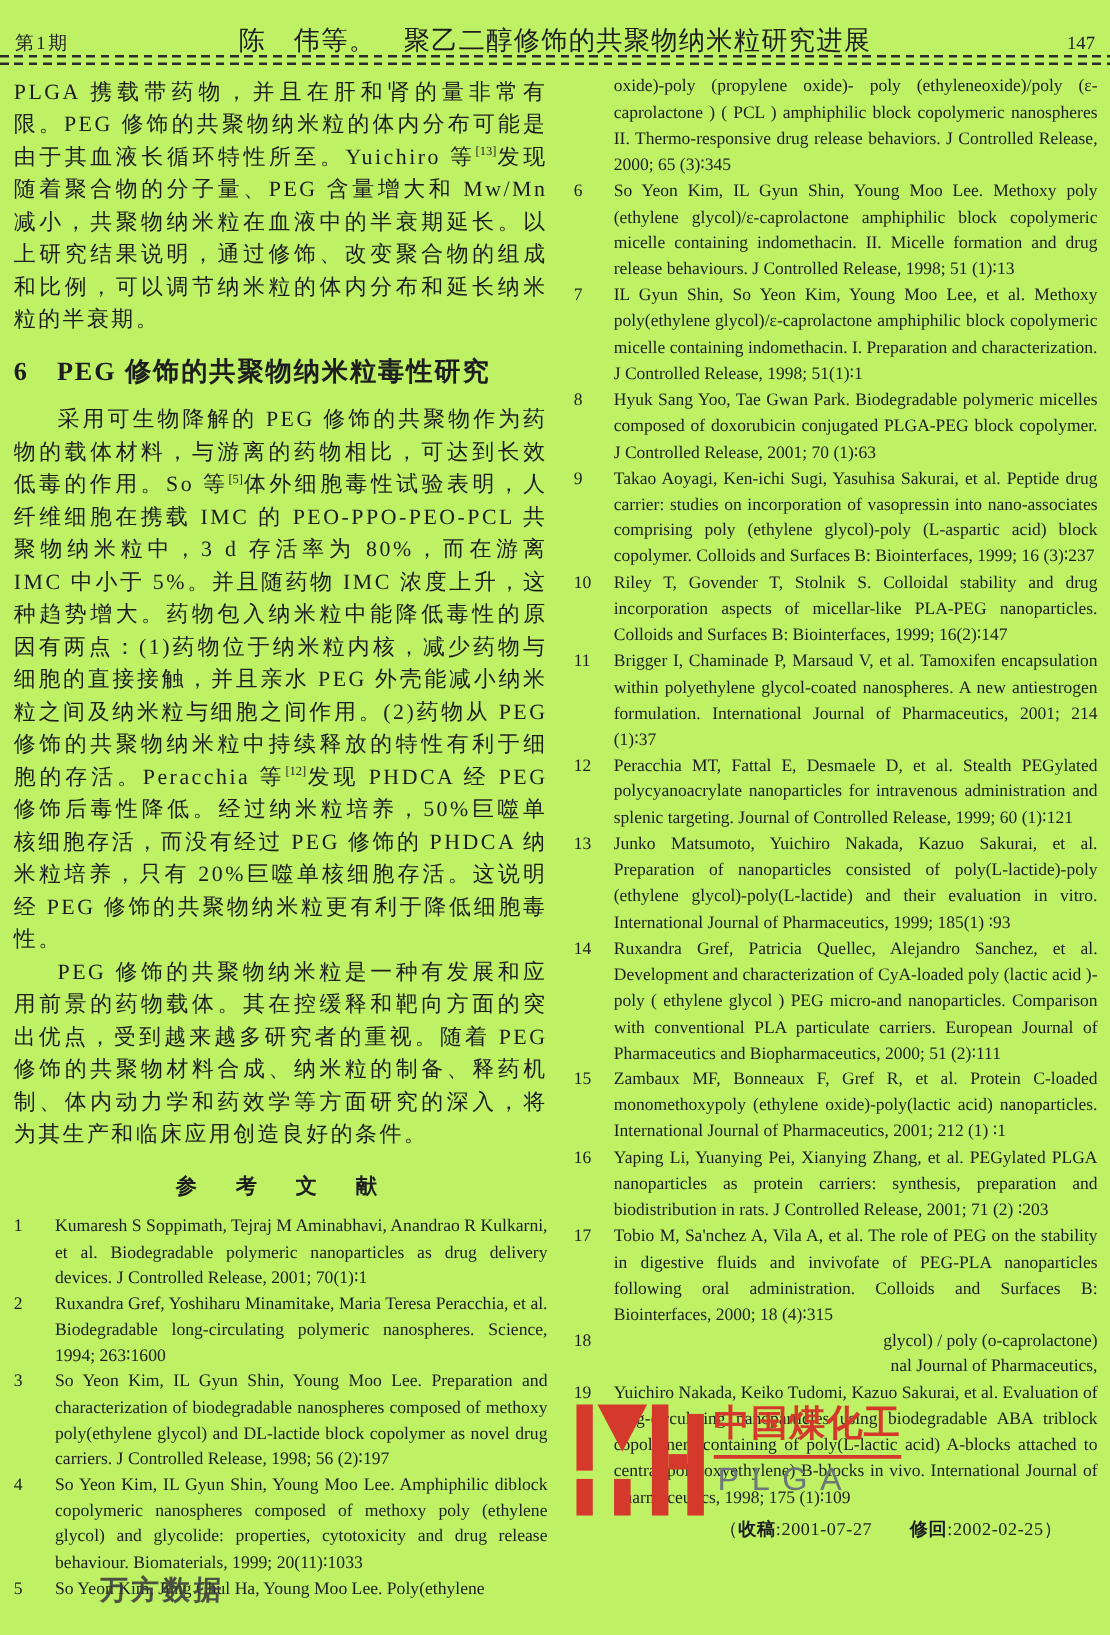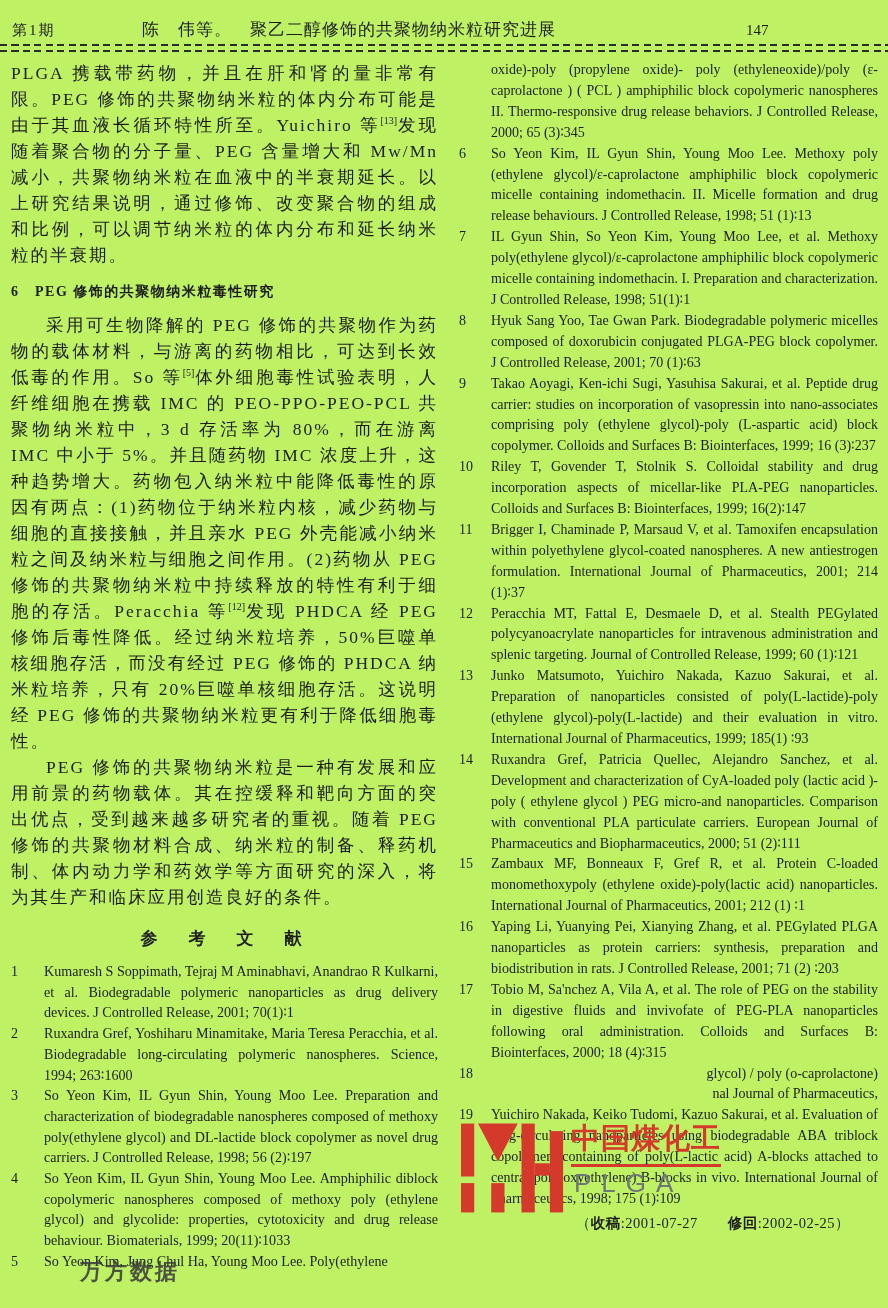--- a/index.html
+++ b/index.html
@@ -7,43 +7,43 @@
     position:relative;width:888px;height:1308px;margin:0 auto;
     background:#bef264;color:#1d1d1d;overflow:hidden;
     font-family:"Liberation Serif","DejaVu Serif",serif;
   }
   
   .header-row{
     position:absolute;top:18px;left:12px;right:12px;
     display:flex;align-items:baseline;font-size:15px;
   }
   .issue{width:130px;letter-spacing:2px;}
-  .running-title{flex:1;font-size:17px;letter-spacing:1px;font-family:Liberation Serif, serif;}
-  .page-number{width:130px;text-align:left;font-size:15px;}
+  .running-title{flex:1;text-align:center;font-size:21px;letter-spacing:1px;font-family:Liberation Serif, serif;}
+  .page-number{width:130px;text-align:right;font-size:15px;}
   .rule{
     position:absolute;left:0;width:888px;height:2.2px;
     background:repeating-linear-gradient(90deg,#2b2b2b 0 7px,transparent 7px 11.5px);
   }
   .rule.r1{top:44px;}
   .rule.r2{top:50px;}
 
   
   .col{position:absolute;top:60px;}
   .col-left{left:11px;width:427px;}
   .col-right{left:459px;width:419px;}
 
   .body-para{
     margin:0;font-size:17.5px;line-height:26px;letter-spacing:2px;
     text-align:justify;text-justify:inter-ideograph;
   }
   .body-para.indent{text-indent:2em;}
   .body-para sup{font-size:10px;line-height:0;letter-spacing:0;vertical-align:super;}
 
   .sec-heading{
-    margin:15px 0 11px;font-size:14px;font-weight:bold;letter-spacing:1.5px;
+    margin:15px 0 11px;font-size:21px;font-weight:bold;letter-spacing:1.5px;
   }
   .refs-heading{
     margin:17px 0 11px;font-size:17px;font-weight:bold;text-align:center;letter-spacing:7px;font-family:Liberation Mono, monospace;
   }
 
   .refs{display:block;}
   .ref{display:flex;font-size:14.1px;line-height:20.7px;}
   .col-right .ref{font-size:14px;line-height:20.9px;}
   .ref-num{flex:none;width:33px;}
   .col-right .ref-num{width:32px;}

